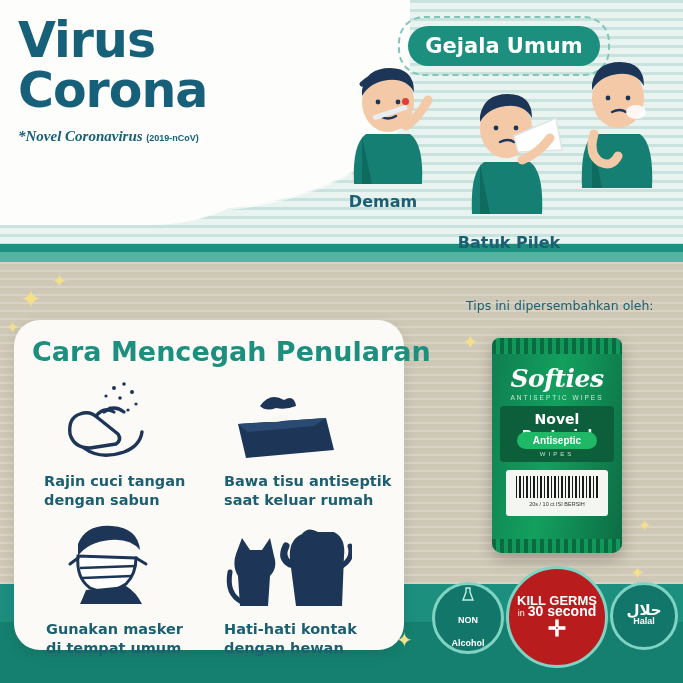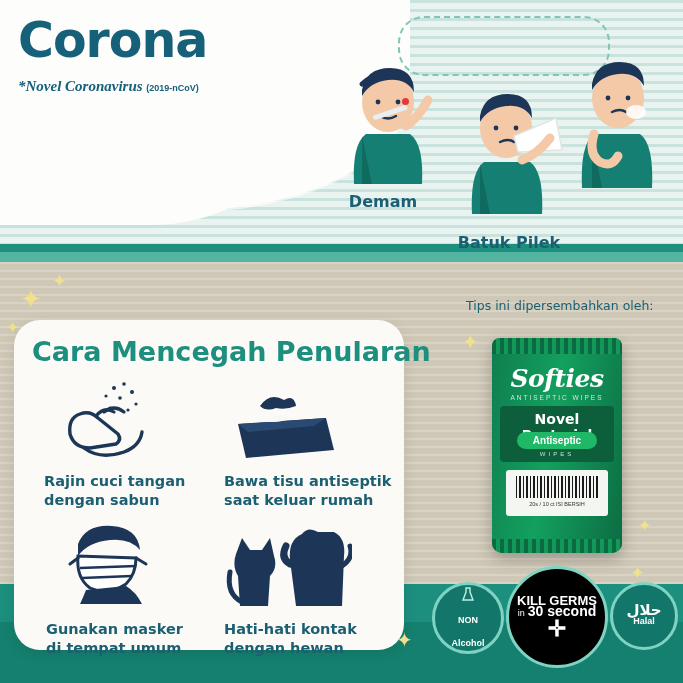--- a/index.html
+++ b/index.html
@@ -300,21 +300,21 @@
     color: #ffffff;
     text-align: center;
     z-index: 8;
     display: flex;
     flex-direction: column;
     align-items: center;
     justify-content: center;
     line-height: 11px;
   }
   .seal.s1 { left: 432px; top: 582px; width: 66px; height: 66px; gap: 12px; }
-  .seal.s2 { left: 506px; top: 566px; width: 96px; height: 96px; background:#000000; }
+  .seal.s2 { left: 506px; top: 566px; width: 96px; height: 96px; background:#b91c1c; }
   .seal.s3 { left: 610px; top: 582px; width: 62px; height: 62px; }
   .seal .t-small { font-size: 9px; font-weight: bold; }
   .seal .t-big { font-size: 13px; font-weight: bold; }
   .seal .t-arab { font-family: "DejaVu Sans", sans-serif; font-size: 15px; font-weight: bold; }
   .plus {
     font-size: 22px;
     font-weight: bold;
     line-height: 20px;
   }
   .sec-30 { font-size: 14px; font-weight: bold; }
@@ -323,28 +323,30 @@
 <body>
 
 <div class="poster">
 
   <div class="top-panel">
     <div class="top-texture"></div>
     <div class="top-white-blob"></div>
     <div class="top-white-blob2"></div>
 
     <div class="title-wrap">
+      <div class="title-1">Virus</div>
       <div class="title-2">Corona</div>
       <div class="title-sub">
         <span>*Novel Coronavirus</span>
         <span class="sub-small">(2019-nCoV)</span>
       </div>
     </div>
 
     <div class="pill-dash"></div>
+    <div class="pill">Gejala Umum</div>
 
     <div class="person" style="left:332px; top:56px;">
       <svg width="110" height="130" viewBox="0 0 110 130">
         <path d="M22 128 Q20 88 34 78 L78 78 Q92 88 90 128 Z" fill="#147f72"></path>
         <path d="M30 80 L40 128 L30 128 Z" fill="#0f6b60"></path>
         <ellipse cx="56" cy="46" rx="26" ry="30" fill="#f3c9a8"></ellipse>
         <path d="M30 34 Q34 12 58 12 Q82 12 82 36 Q74 22 56 24 Q38 26 30 40 Z" fill="#1d3557"></path>
         <circle cx="46" cy="46" r="2.4" fill="#1d3557"></circle>
         <circle cx="66" cy="46" r="2.4" fill="#1d3557"></circle>
         <path d="M48 60 Q56 65 64 60" stroke="#1d3557" stroke-width="2.4" fill="none" stroke-linecap="round"></path>

